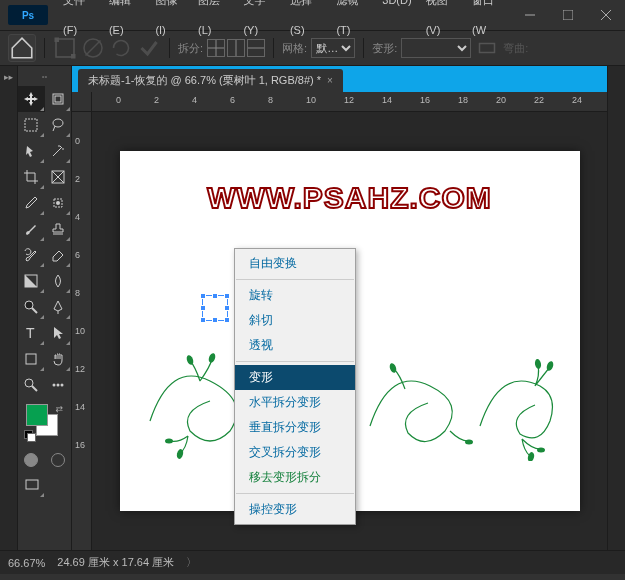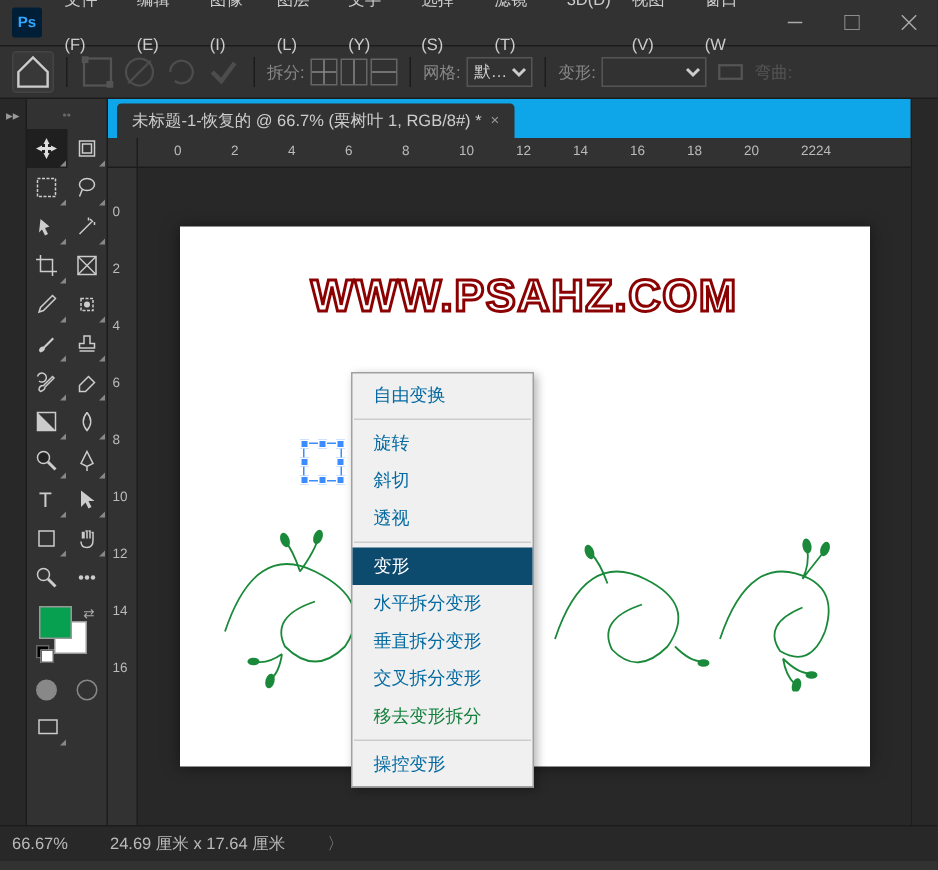--- a/index.html
+++ b/index.html
@@ -1,18 +1,18 @@
 <!DOCTYPE html>
 <html><head>
 <meta charset="utf-8">
 <style>
 *{margin:0;padding:0;box-sizing:border-box;font-family:"Microsoft YaHei",sans-serif;user-select:none}
 body{width:625px;height:580px;background:#323232;overflow:hidden;position:relative}
 .titlebar{height:30px;background:#323232;display:flex;align-items:center;color:#ccc;font-size:11px}
-.ps-logo{width:20px;height:20px;margin:0 8px;background:#001e36;color:#31a8ff;font-weight:bold;font-size:10px;display:flex;align-items:center;justify-content:center;border-radius:2px}
+.ps-logo{width:40px;height:20px;margin:0 8px;background:#001e36;color:#31a8ff;font-weight:bold;font-size:10px;display:flex;align-items:center;justify-content:center;border-radius:2px}
 .menu-items{display:flex;flex:1}
 .menu-item{padding:0 7px;line-height:30px;cursor:default}
 .win-controls{display:flex;margin-left:auto}
 .win-btn{width:38px;height:30px;display:flex;align-items:center;justify-content:center;color:#aaa}
 .win-btn svg{width:10px;height:10px}
 .options-bar{height:36px;background:#323232;border-top:1px solid #1c1c1c;border-bottom:1px solid #1c1c1c;display:flex;align-items:center;padding-left:8px;gap:4px;color:#999;font-size:11px}
 .opt-tool{width:28px;height:28px;display:flex;align-items:center;justify-content:center;border:1px solid #444;border-radius:3px;background:#383838}
 .opt-sep{width:1px;height:20px;background:#1c1c1c;margin:0 4px}
 .opt-icon{width:24px;height:24px;display:flex;align-items:center;justify-content:center;opacity:.5}
 .opt-label{color:#888}
@@ -56,21 +56,21 @@
 .sel-box{position:absolute;top:144px;left:82px;width:26px;height:26px;border:1px solid #3b8cff}
 .sel-handle{position:absolute;width:6px;height:6px;background:#3b8cff;border:1px solid #fff}
 .sh-tl{top:-3px;left:-3px}.sh-tr{top:-3px;right:-3px}.sh-bl{bottom:-3px;left:-3px}.sh-br{bottom:-3px;right:-3px}
 .sh-t{top:-3px;left:50%;margin-left:-3px}.sh-b{bottom:-3px;left:50%;margin-left:-3px}
 .sh-l{left:-3px;top:50%;margin-top:-3px}.sh-r{right:-3px;top:50%;margin-top:-3px}
 .ctx-menu{position:absolute;top:248px;left:234px;width:122px;background:#f0f0f0;border:1px solid #a0a0a0;box-shadow:2px 2px 6px rgba(0,0,0,.3);z-index:100;padding:2px 0}
 .ctx-item{padding:4px 14px;font-size:12px;color:#0369a1}
 .ctx-item.disabled{color:#15803d}
 .ctx-item.hl{background:#0c4a6e;color:#fff}
 .ctx-sep{height:1px;background:#ccc;margin:3px 1px}
-.statusbar{height:24px;background:#282828;border-top:1px solid #1c1c1c;display:flex;align-items:center;color:#bbb;font-size:11px;padding:0 8px;gap:28px}
+.statusbar{height:24px;background:#282828;border-top:1px solid #1c1c1c;display:flex;align-items:center;color:#bbb;font-size:11px;padding:0 8px;gap:12px}
 .rightcol{width:18px;background:#282828;border-left:1px solid #1c1c1c}
 select{background:#323232;color:#ccc;border:1px solid #555;font-size:11px;height:20px}
 </style>
 </head>
 <body>
 
 <div class="titlebar">
   <div class="ps-logo">Ps</div>
   <div class="menu-items">
     <div class="menu-item">文件(F)</div>
@@ -390,21 +390,21 @@
           <span style="left:100px">4</span>
           <span style="left:138px">6</span>
           <span style="left:176px">8</span>
           <span style="left:214px">10</span>
           <span style="left:252px">12</span>
           <span style="left:290px">14</span>
           <span style="left:328px">16</span>
           <span style="left:366px">18</span>
           <span style="left:404px">20</span>
           <span style="left:442px">22</span>
-          <span style="left:452px">24</span>
+          <span style="left:480px">24</span>
       </div>
     </div>
     <div class="canvas-wrap">
       <div class="ruler-v">
         <span style="top:24px">0</span>
           <span style="top:62px">2</span>
           <span style="top:100px">4</span>
           <span style="top:138px">6</span>
           <span style="top:176px">8</span>
           <span style="top:214px">10</span>

